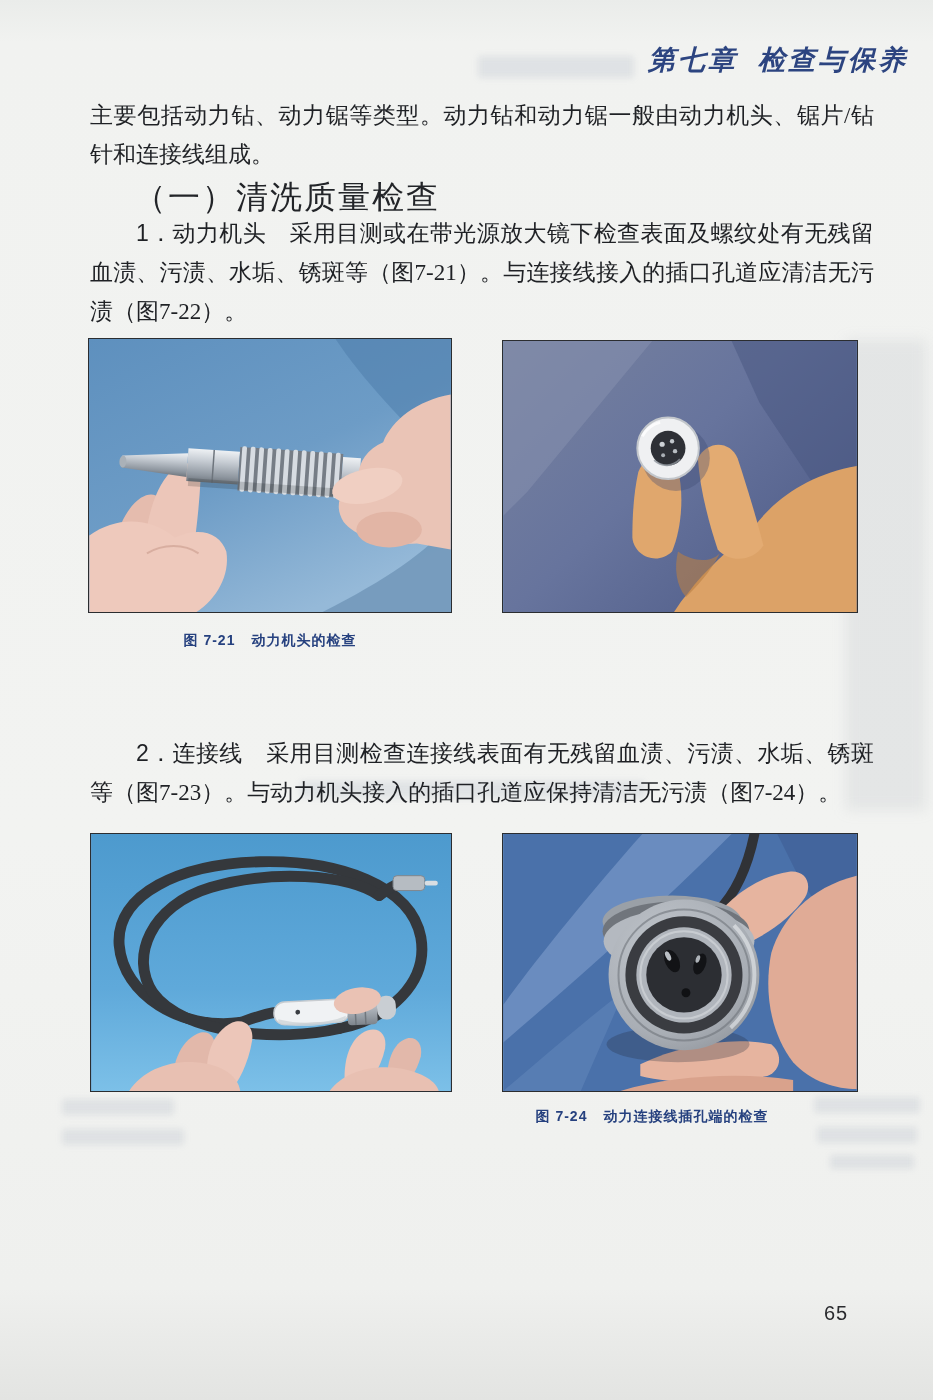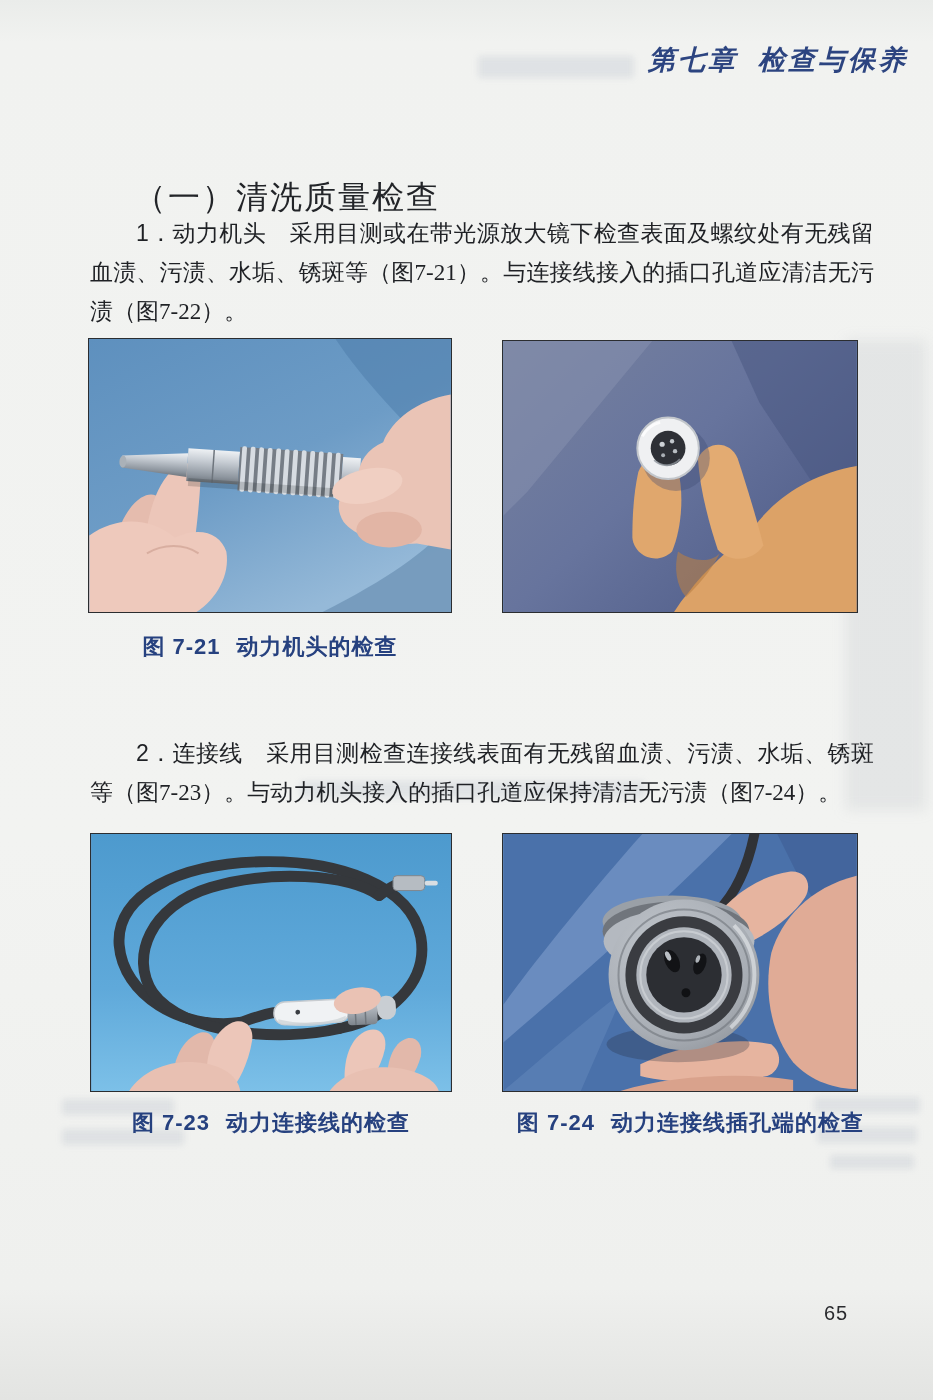--- a/index.html
+++ b/index.html
@@ -17,21 +17,21 @@
   .indent{text-indent:46px;}
   .lead{font-family:"Liberation Sans","DejaVu Sans",sans-serif;font-weight:normal;}
   .section-heading{
     position:absolute;left:134px;top:176px;margin:0;font-size:32px;font-weight:normal;
     letter-spacing:2px;color:#222428;
   }
   .figure{position:absolute;border:1px solid #2b2d30;box-sizing:border-box;background:#6a95c0;}
   .figure svg{display:block;width:100%;height:100%;}
   .caption{
     position:absolute;text-align:center;font-family:"Liberation Sans","DejaVu Sans",sans-serif;
-    font-weight:bold;font-size:22px;color:#26417f;letter-spacing:1px;
+    font-weight:bold;font-size:14px;color:#26417f;letter-spacing:1px;
   }
   .caption .cap-title{margin-left:16px;}
   .page-number{
     position:absolute;left:824px;top:1302px;font-size:20px;color:#2a2b2e;
     font-family:"Liberation Sans","DejaVu Sans",sans-serif;letter-spacing:1px;
   }
   .ghost{position:absolute;background:rgba(108,122,158,0.13);filter:blur(3px);border-radius:3px;}
   .showthrough-band{position:absolute;left:846px;top:340px;width:80px;height:470px;
     background:rgba(158,164,172,0.16);filter:blur(7px);}
 </style>
@@ -46,20 +46,21 @@
   <div class="ghost" style="left:62px;top:1129px;width:122px;height:16px;"></div>
   <div class="ghost" style="left:814px;top:1097px;width:106px;height:16px;"></div>
   <div class="ghost" style="left:817px;top:1127px;width:100px;height:16px;"></div>
   <div class="ghost" style="left:830px;top:1155px;width:84px;height:14px;"></div>
   <div class="showthrough-band"></div>
 
   <div class="chapter-header">
     <span>第七章</span><span class="gap">检查与保养</span>
   </div>
 
+  <p class="para" style="top:96px;">主要包括动力钻、动力锯等类型。动力钻和动力锯一般由动力机头、锯片/钻针和连接线组成。</p>
 
   <h3 class="section-heading">（一）清洗质量检查</h3>
 
   <p class="para indent" style="top:214px;"><span class="lead">1．动力机头</span><span>　采用目测或在带光源放大镜下检查表面及螺纹处有无残留血渍、污渍、水垢、锈斑等（图7-21）。与连接线接入的插口孔道应清洁无污渍（图7-22）。</span></p>
 
   <div class="figure" style="left:88px;top:338px;width:364px;height:275px;">
     <svg viewBox="0 0 364 275" aria-label="双手横持带螺纹的金属动力机头进行目测检查，蓝色背景">
       <defs>
         <linearGradient id="f1bg" x1="0" y1="0" x2="0.6" y2="1">
           <stop offset="0" stop-color="#5e90be"></stop>
@@ -246,23 +247,20 @@
         <circle cx="182" cy="142" r="38" fill="#2c2e33"></circle>
         <ellipse cx="170" cy="128" rx="7" ry="12" transform="rotate(-25 170 128)" fill="#121316"></ellipse>
         <ellipse cx="166" cy="123" rx="2.5" ry="5" transform="rotate(-25 166 123)" fill="#b9bec4"></ellipse>
         <ellipse cx="198" cy="131" rx="6" ry="11" transform="rotate(20 198 131)" fill="#121316"></ellipse>
         <ellipse cx="196" cy="126" rx="2" ry="4" transform="rotate(20 196 126)" fill="#aeb3b9"></ellipse>
         <circle cx="184" cy="160" r="4.5" fill="#101114"></circle>
       </g>
     </svg>
   </div>
 
-  <div class="caption" style="left:90px;top:1108px;width:362px;">
-    <span>图 7-23</span><span class="cap-title">动力连接线的检查</span>
-  </div>
-  <div class="caption" style="left:508px;top:1108px;width:356px;text-align:right;">
+  <div class="caption" style="left:474px;top:1108px;width:356px;">
     <span>图 7-24</span><span class="cap-title">动力连接线插孔端的检查</span>
   </div>
 
 
   <div class="page-number">65</div>
 
 </div>
 
 </body></html>

